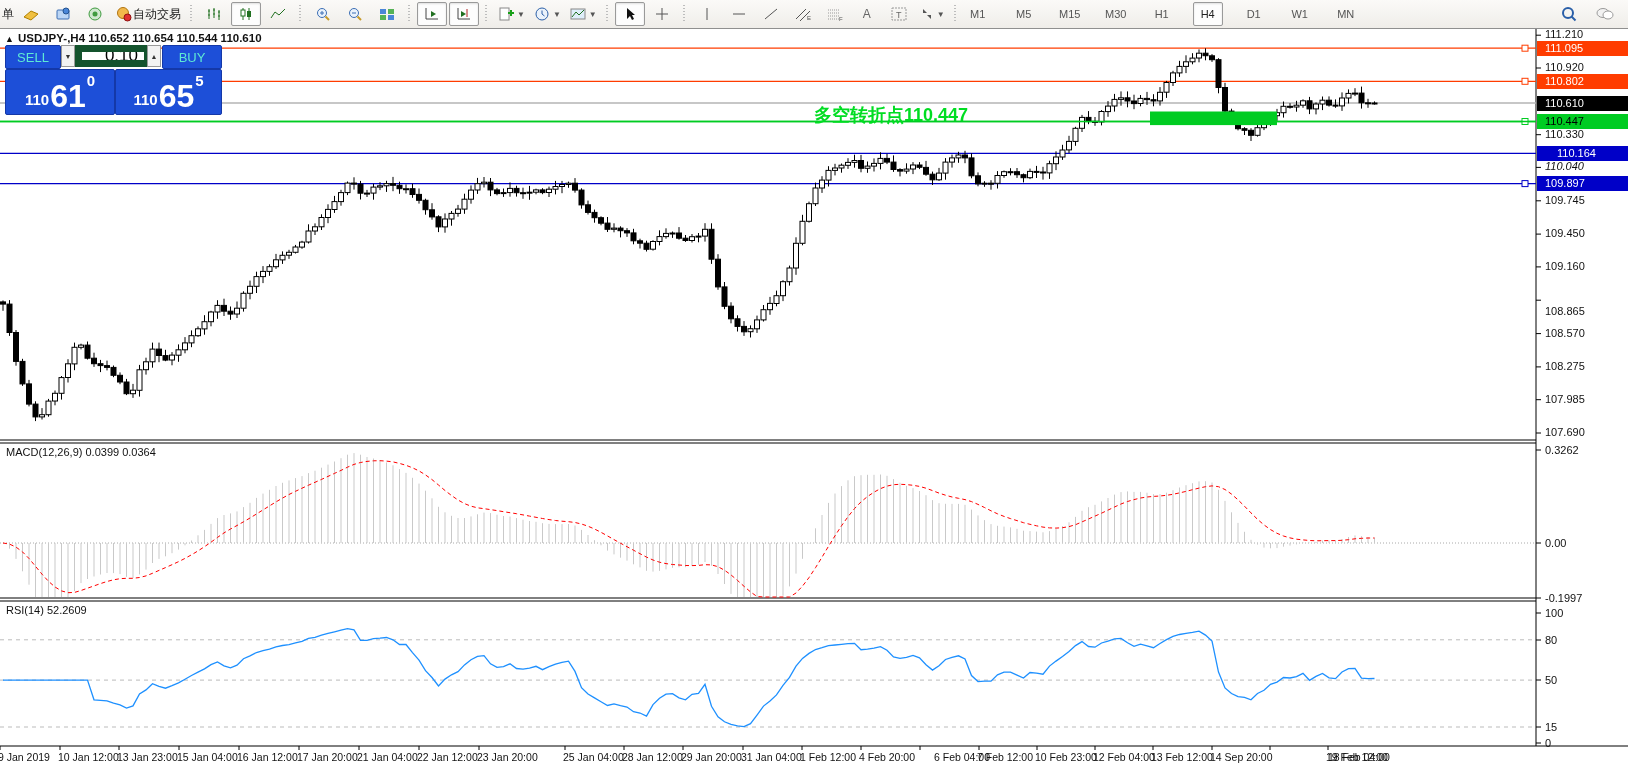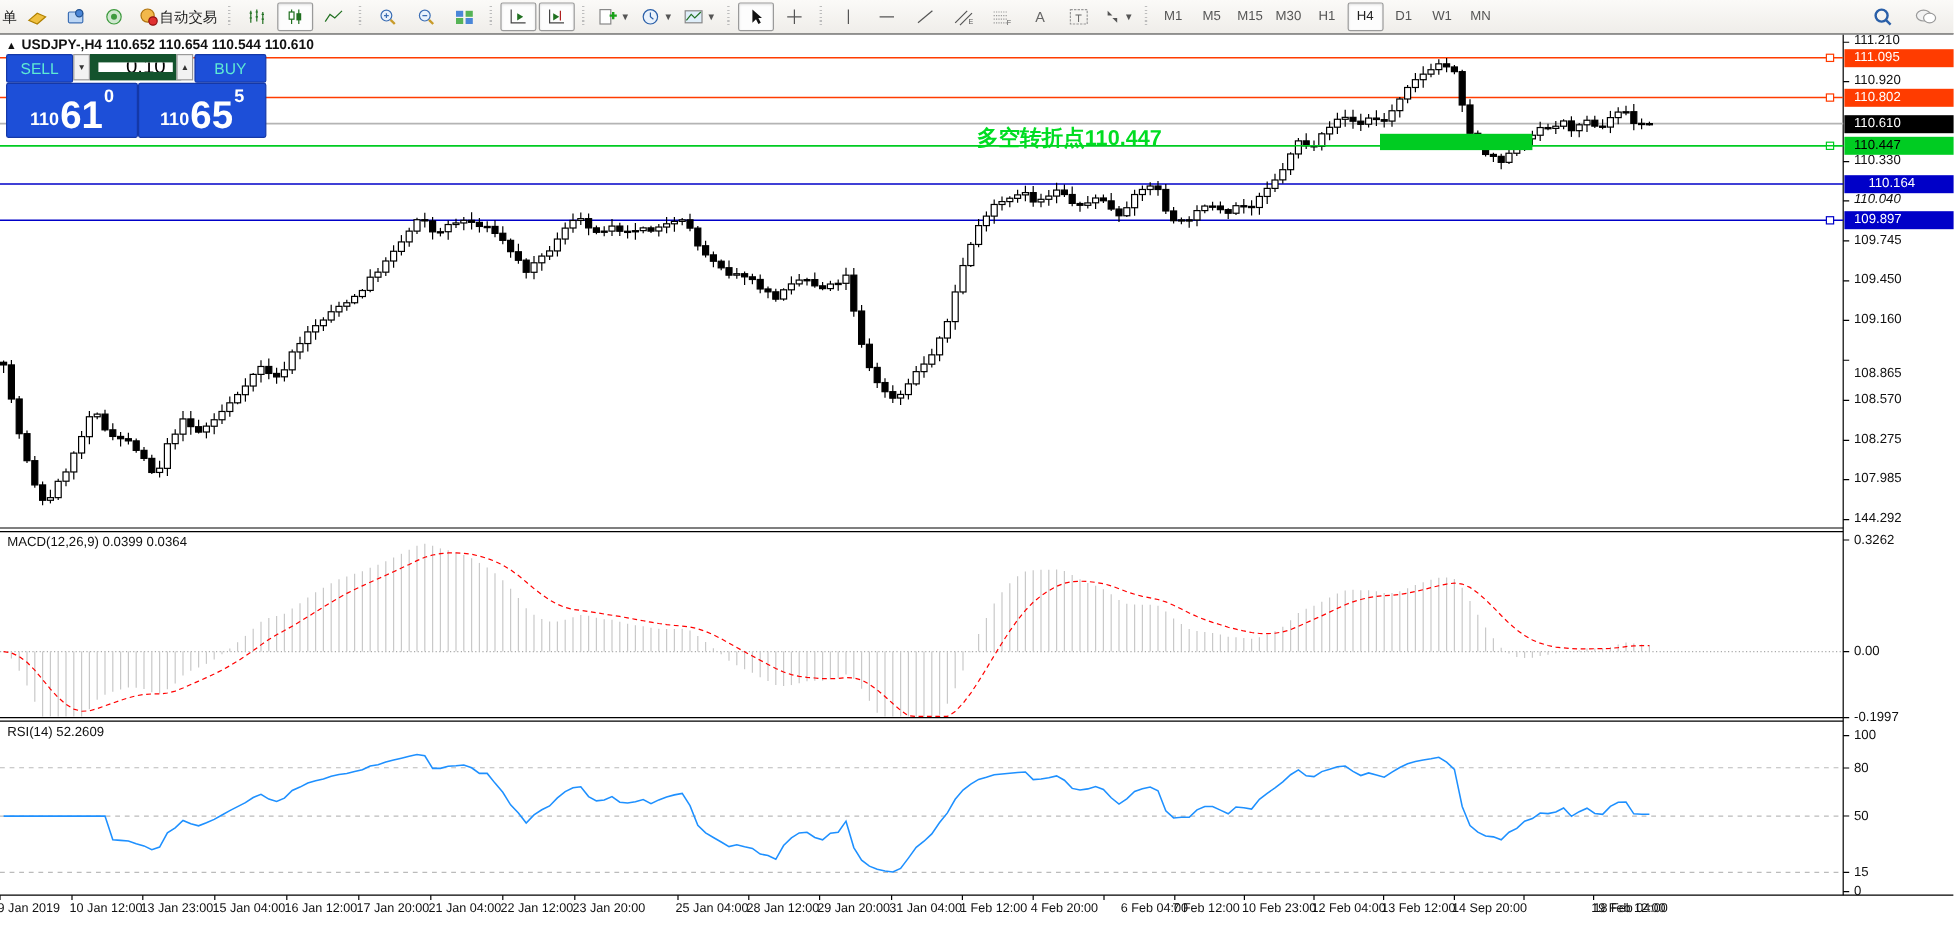--- a/index.html
+++ b/index.html
@@ -212,21 +212,21 @@
         </svg>
       </div>
     <div class="tbtn">
         <svg width="16" height="16">
           <polygon points="4,3 8,7 4,7" fill="#555"></polygon>
           <polygon points="12,13 8,9 12,9" fill="#555"></polygon>
         </svg>
         <span class="ddarrow">▼</span>
       </div>
     <div class="grip"></div>
-    <div id="tf-group" style="display:flex;gap:2px;">
+    <div id="tf-group" style="display:flex;gap:16px;">
         <div class="tf">M1</div>
         <div class="tf">M5</div>
         <div class="tf">M15</div>
         <div class="tf">M30</div>
         <div class="tf">H1</div>
         <div class="tf active">H4</div>
         <div class="tf">D1</div>
         <div class="tf">W1</div>
         <div class="tf">MN</div>
       </div>
@@ -999,21 +999,21 @@
       <div class="ax-tick" style="top: 61.01px;">110.920</div>
       <div class="ax-tick" style="top: 127.68px;">110.330</div>
       <div class="ax-tick" style="top: 160.45px; font-style: italic;">110.040</div>
       <div class="ax-tick" style="top: 193.785px;">109.745</div>
       <div class="ax-tick" style="top: 227.12px;">109.450</div>
       <div class="ax-tick" style="top: 259.89px;">109.160</div>
       <div class="ax-tick" style="top: 305px;">108.865</div>
       <div class="ax-tick" style="top: 326.56px;">108.570</div>
       <div class="ax-tick" style="top: 359.895px;">108.275</div>
       <div class="ax-tick" style="top: 392.665px;">107.985</div>
-      <div class="ax-tick" style="top: 426px;">144.292</div>
+      <div class="ax-tick" style="top: 426px;">107.690</div>
       <div class="ax-badge" style="top: 40.735px; background: rgb(255, 60, 0); color: rgb(255, 255, 255);">111.095</div>
       <div class="ax-badge" style="top: 73.844px; background: rgb(255, 60, 0); color: rgb(255, 255, 255);">110.802</div>
       <div class="ax-badge" style="top: 95.54px; background: rgb(0, 0, 0); color: rgb(255, 255, 255);">110.610</div>
       <div class="ax-badge" style="top: 113.959px; background: rgb(0, 204, 34); color: rgb(0, 0, 0);">110.447</div>
       <div class="ax-badge" style="top: 145.938px; background: rgb(0, 0, 200); color: rgb(255, 255, 255); padding-left: 20px;">110.164</div>
       <div class="ax-badge" style="top: 176.109px; background: rgb(0, 0, 200); color: rgb(255, 255, 255);">109.897</div>
       <div class="ax-tick" style="top: 444px;">0.3262</div>
       <div class="ax-tick" style="top: 537px;">0.00</div>
       <div class="ax-tick" style="top: 592px;">-0.1997</div>
       <div class="ax-tick" style="top: 607px;">100</div>

